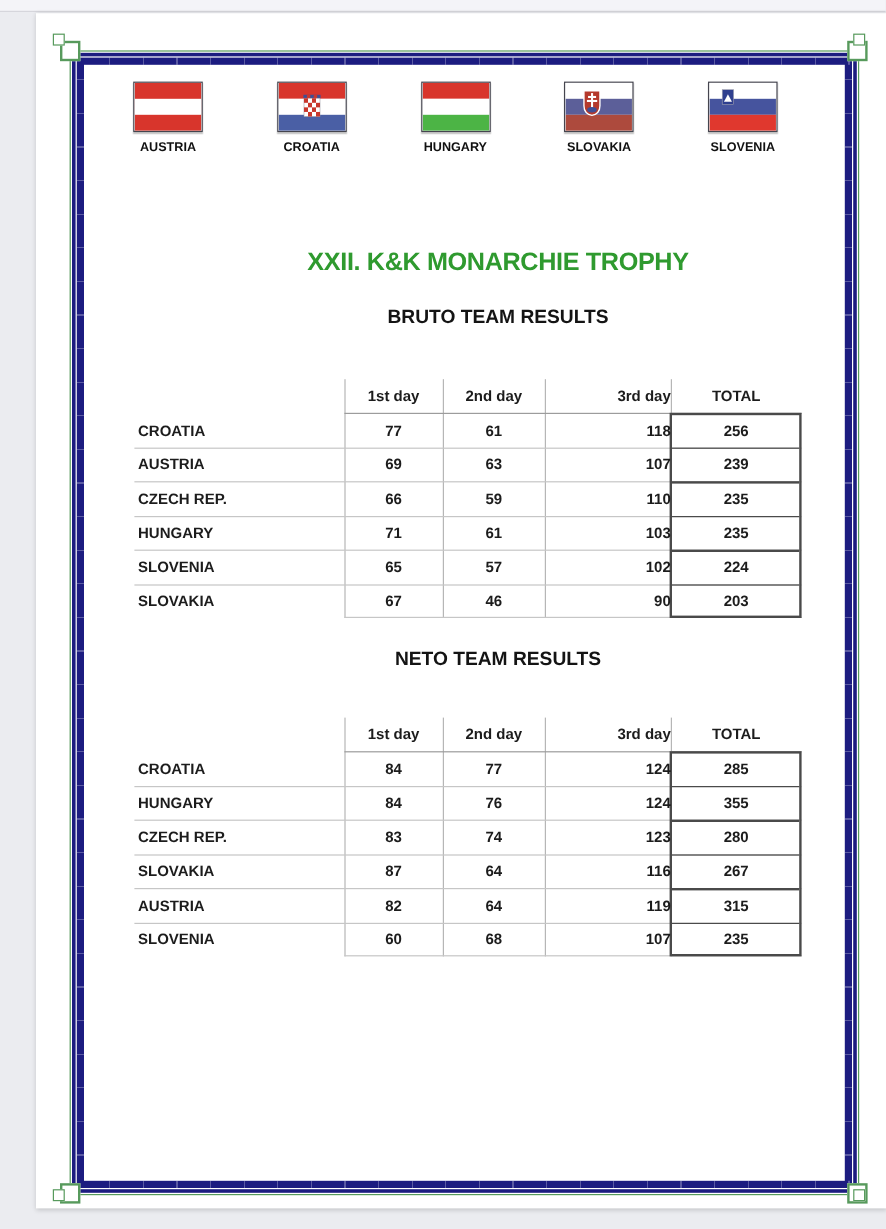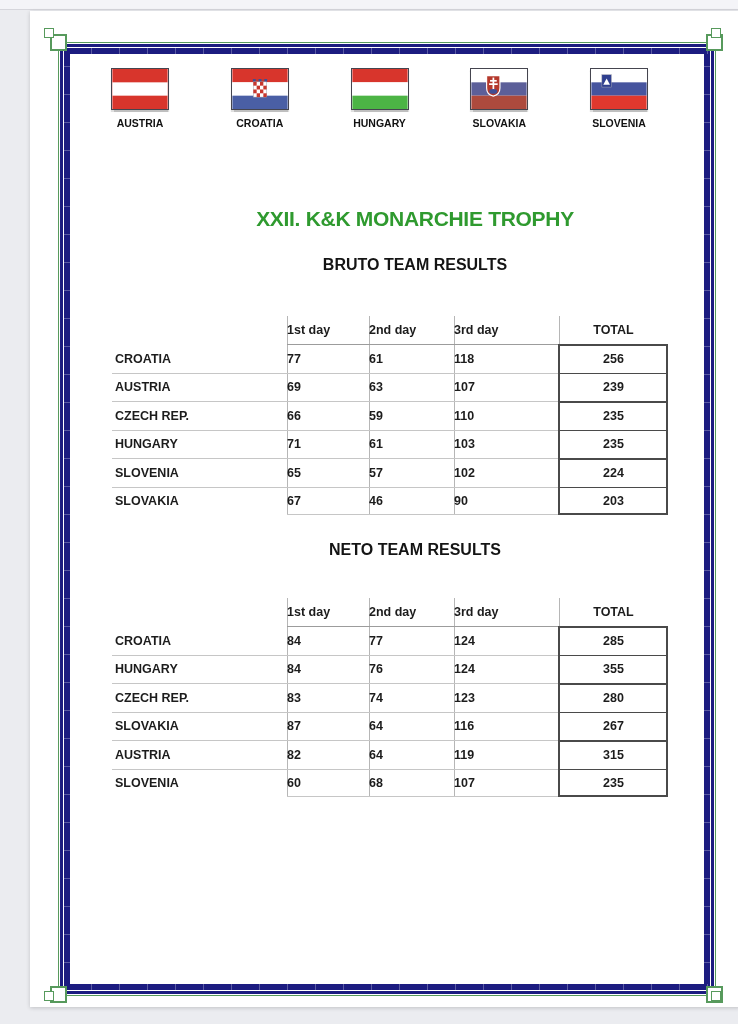--- a/index.html
+++ b/index.html
@@ -59,23 +59,23 @@
   .hline { position:absolute; left:0; width:556px; height:1px; background:#c6c6c6; }
   .hline.part { left:175px; width:381px; }
   .hline.hdr { background:#9c9c9c; }
   .tbox { position:absolute; left:446px; top:28px; width:110px; height:171px;
     border:2px solid #4a4a4a; }
   .tsep { position:absolute; left:448px; width:106px; height:1.5px; background:#4a4a4a; }
   .trow { position:absolute; left:0; width:556px; height:28.5px; display:flex;
     align-items:center; }
   .trow.head { top:0; height:28px; }
   .c-team { width:175px; padding-left:3px; text-align:left; }
-  .c-d1 { width:82px;  }
-  .c-d2 { width:85px;  }
-  .c-d3 { width:105px; text-align:left; }
+  .c-d1 { width:82px;  text-align:center; }
+  .c-d2 { width:85px;  text-align:center; }
+  .c-d3 { width:105px; text-align:right;padding-left:48px; }
   .c-tot { width:109px; text-align:center; }
 </style>
 </head>
 <body>
 
 <div class="topbar"></div>
 
 <div class="page">
 
   <div class="frame">

